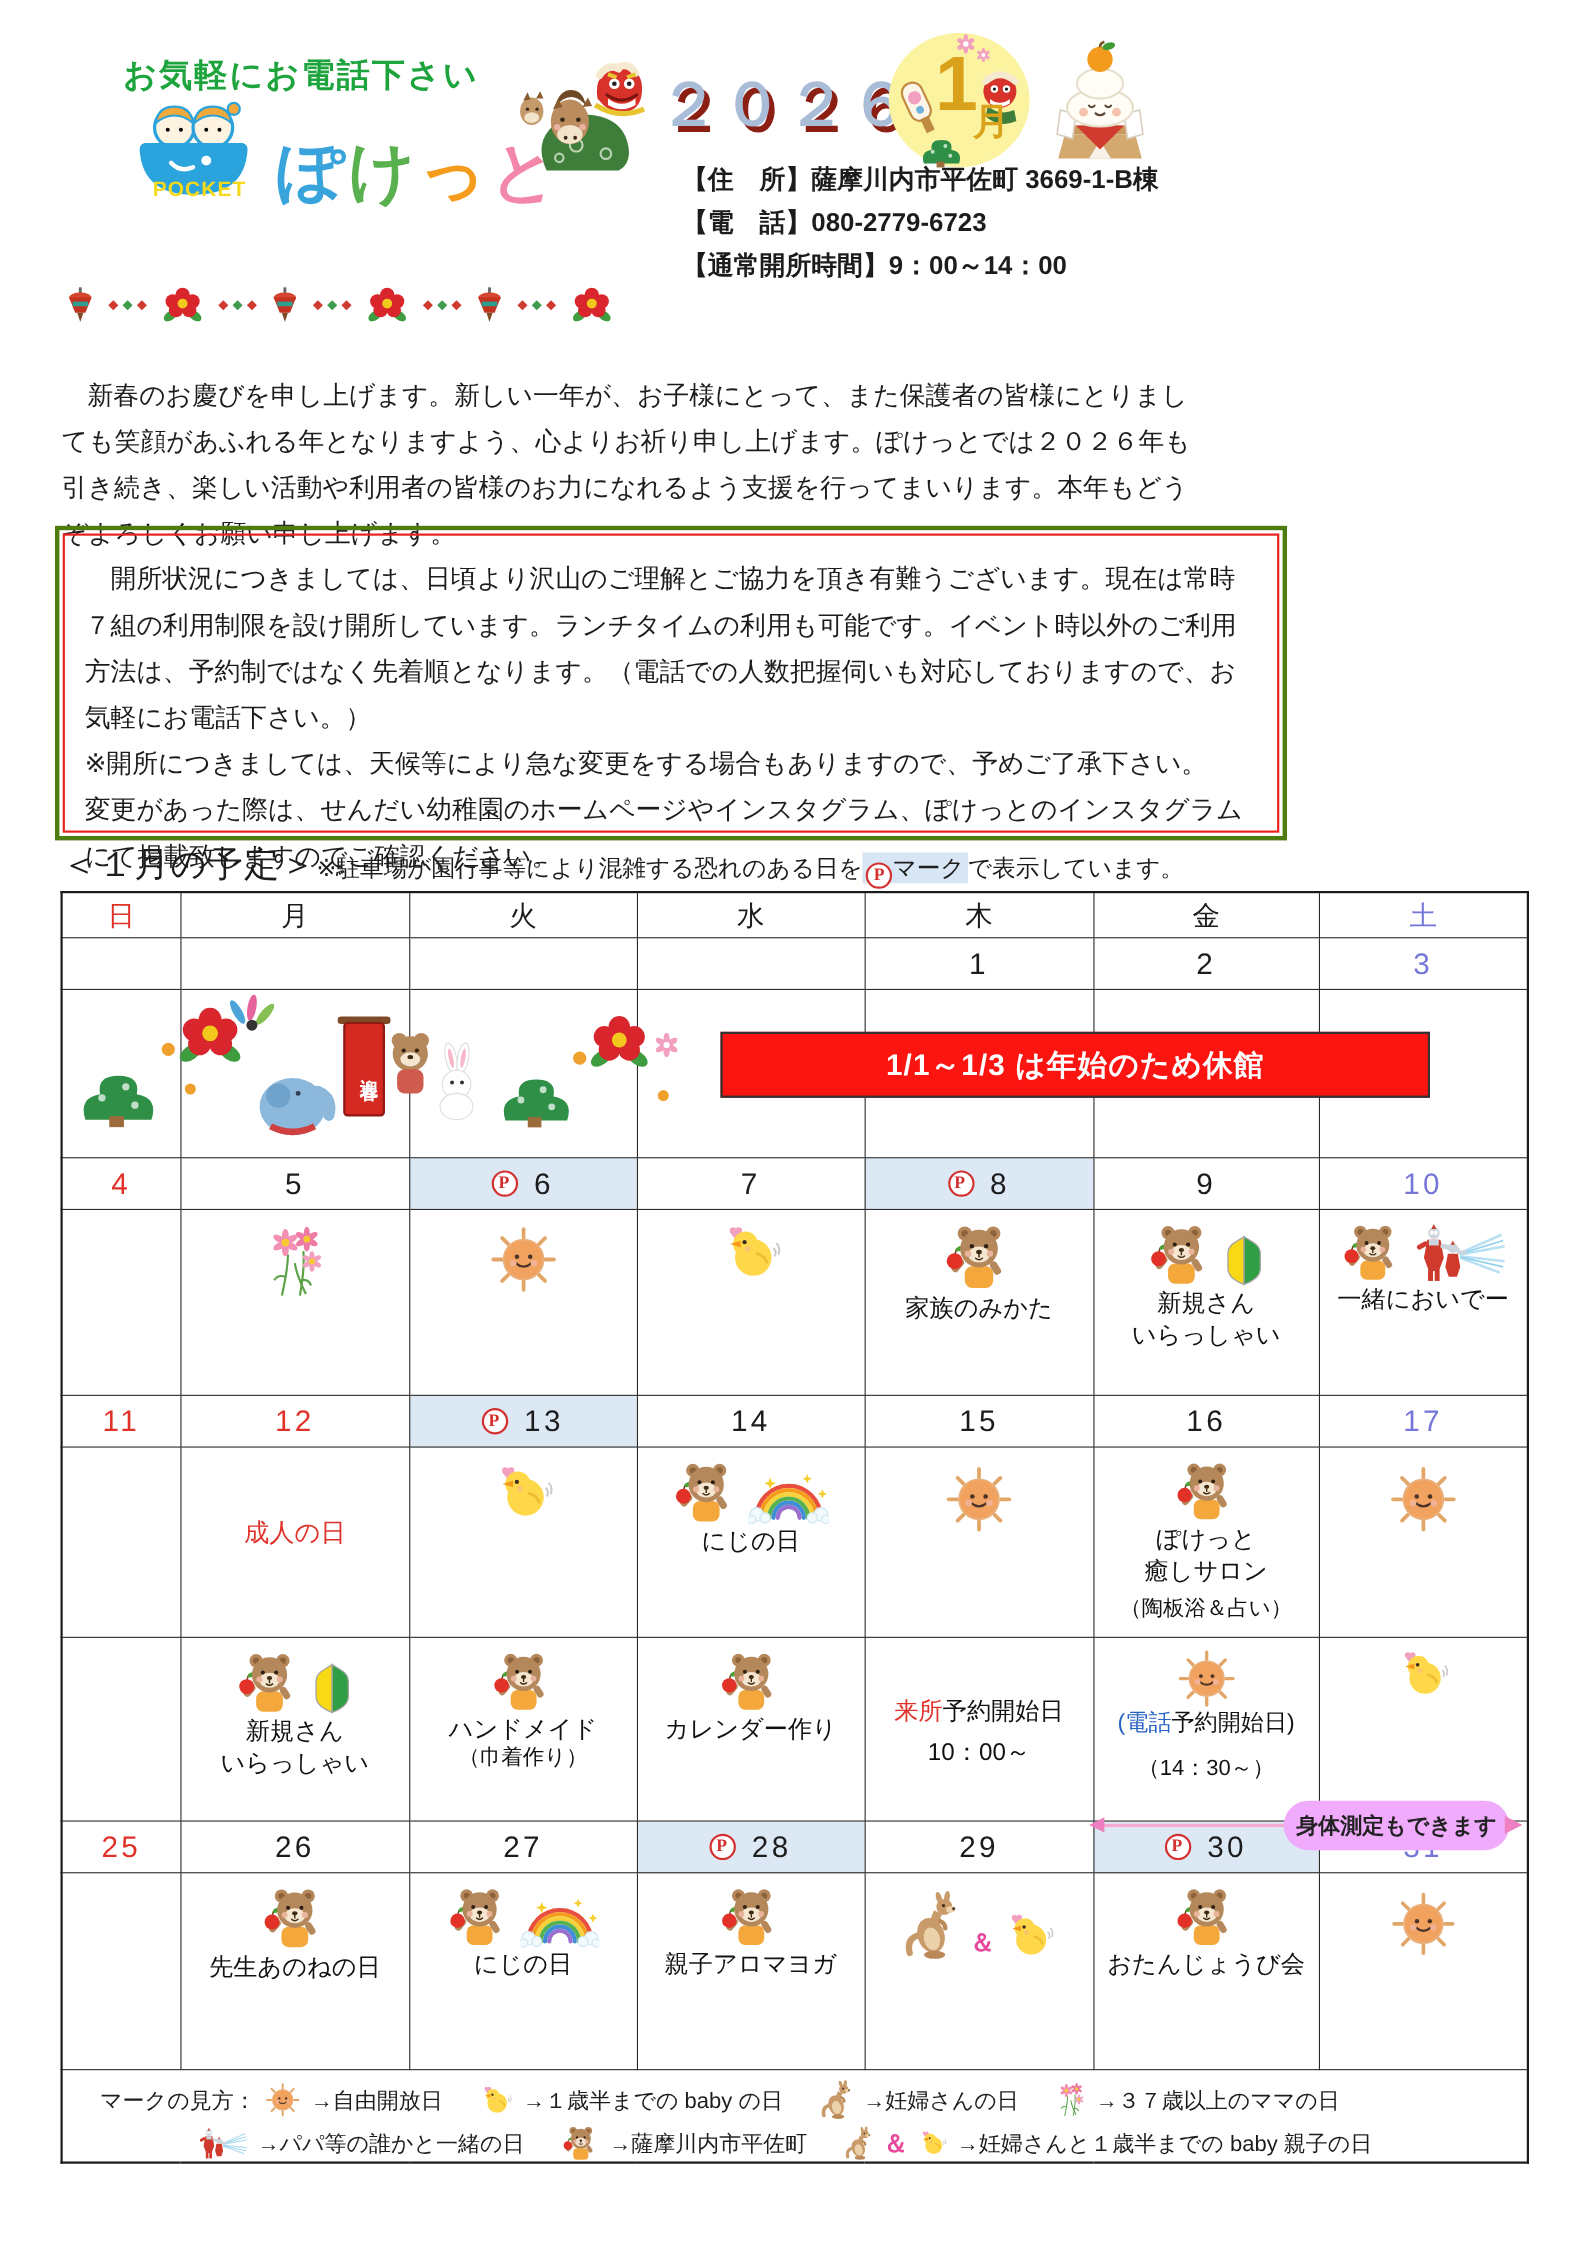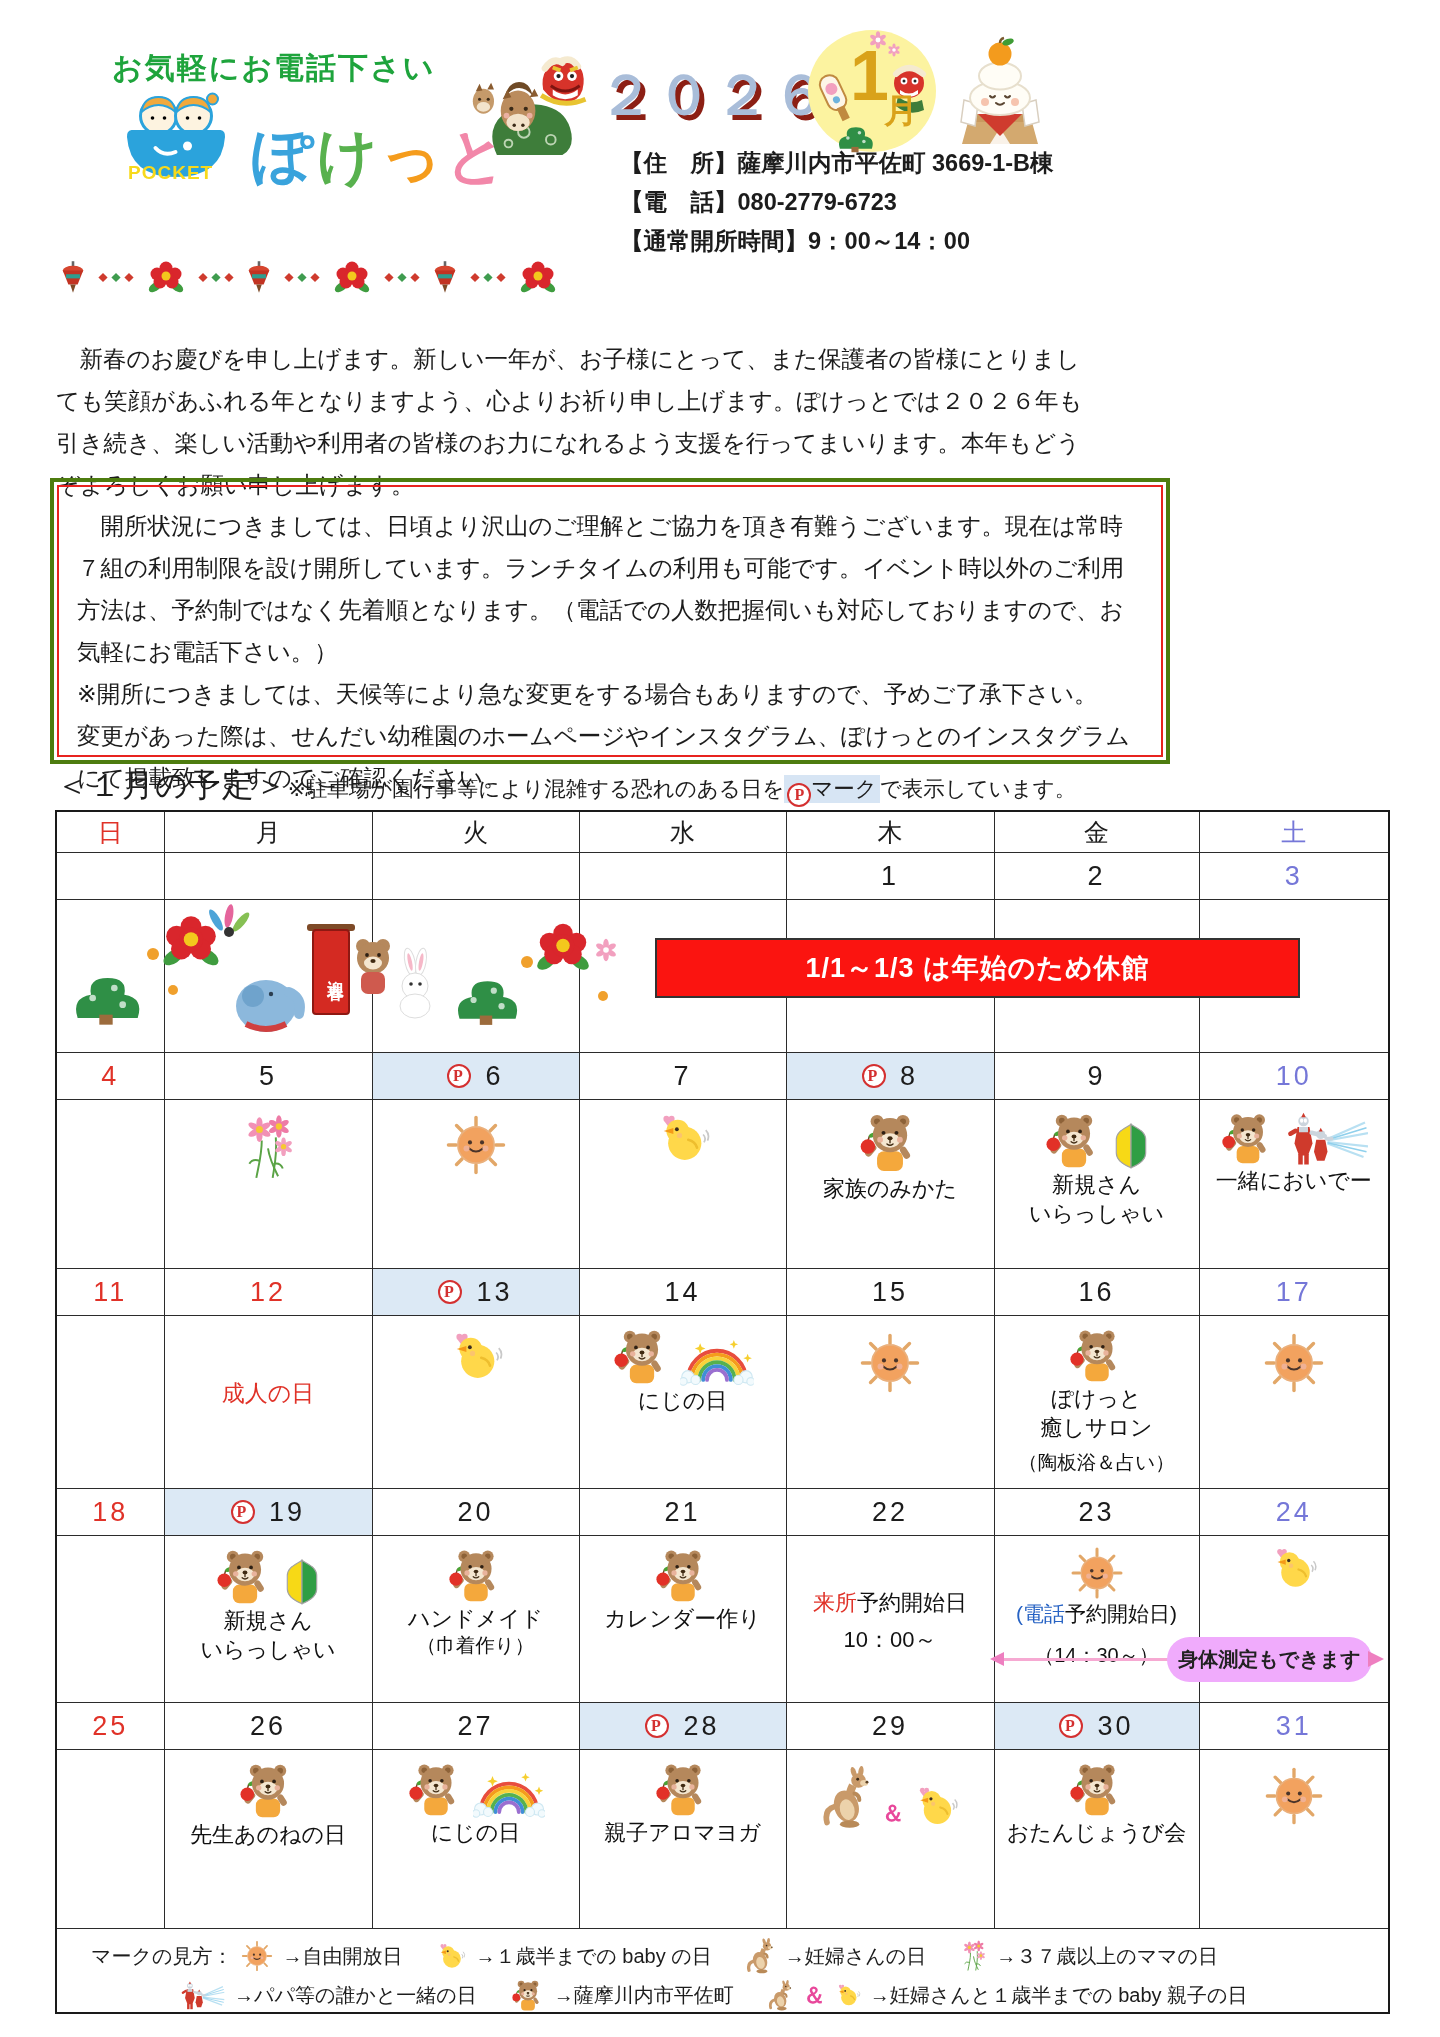--- a/index.html
+++ b/index.html
@@ -2,21 +2,21 @@
 <html><head>
 <meta charset="utf-8">
 <style>
   html,body{margin:0;padding:0;background:#fff;}
   body{width:1440px;height:2037px;position:relative;overflow:hidden;
        font-family:"Liberation Sans","DejaVu Sans",sans-serif;color:#1c1c1c;}
   .abs{position:absolute;}
   
   .hdr-green{left:112px;top:48px;font-size:30px;font-weight:700;color:#1ea43c;letter-spacing:2px;}
   .logo{left:112px;top:86px;width:128px;height:118px;}
-  .logo-word{position:absolute;left:16px;top:76px;width:96px;text-align:left;
+  .logo-word{position:absolute;left:16px;top:76px;width:96px;text-align:right;
              color:#f7d91c;font-weight:800;font-size:19px;letter-spacing:1px;}
   .hdr-name{left:252px;top:116px;font-size:60px;font-weight:800;letter-spacing:3px;}
   .lion{left:468px;top:50px;width:130px;height:110px;}
   .year{left:598px;top:58px;font-size:56px;font-weight:800;color:#a9bdd9;
         text-shadow:5px 5px 0 #8c1f14;letter-spacing:2px;}
   .badge{left:806px;top:28px;width:132px;height:126px;}
   .badge-num{position:absolute;left:44px;top:8px;font-size:70px;font-weight:800;color:#d9a21a;}
   .badge-unit{position:absolute;left:78px;top:60px;font-size:34px;font-weight:800;color:#d9a21a;}
   .mochi{left:952px;top:24px;width:96px;height:122px;}
   .info{left:620px;top:144px;width:490px;font-size:23.5px;font-weight:600;line-height:39px;}
@@ -615,34 +615,20 @@
               </div>
             </td>
         <td>
               <div class="ev" style="padding-top:16px">
                 <svg class="ic" viewBox="0 0 72 72" width="62" height="62">
                   <use href="#i-sun"></use>
                 </svg>
               </div>
             </td>
       </tr>
-      <tr class="nums">
-        <td class="sun">18</td>
-        <td class="hl">
-              <div class="pnum">
-                <span class="pmark">P</span>
-                <span>19</span>
-              </div>
-            </td>
-        <td>20</td>
-        <td>21</td>
-        <td>22</td>
-        <td>23</td>
-        <td class="sat">24</td>
-      </tr>
       <tr class="c4">
         <td></td>
         <td>
               <div class="ev">
                 <div class="icrow">
                   <svg class="ic" viewBox="0 0 84 84" width="60" height="60">
                     <use href="#i-bear"></use>
                   </svg>
                   <svg class="ic" viewBox="0 0 48 62" width="38" height="48">
                     <use href="#i-wakaba"></use>

